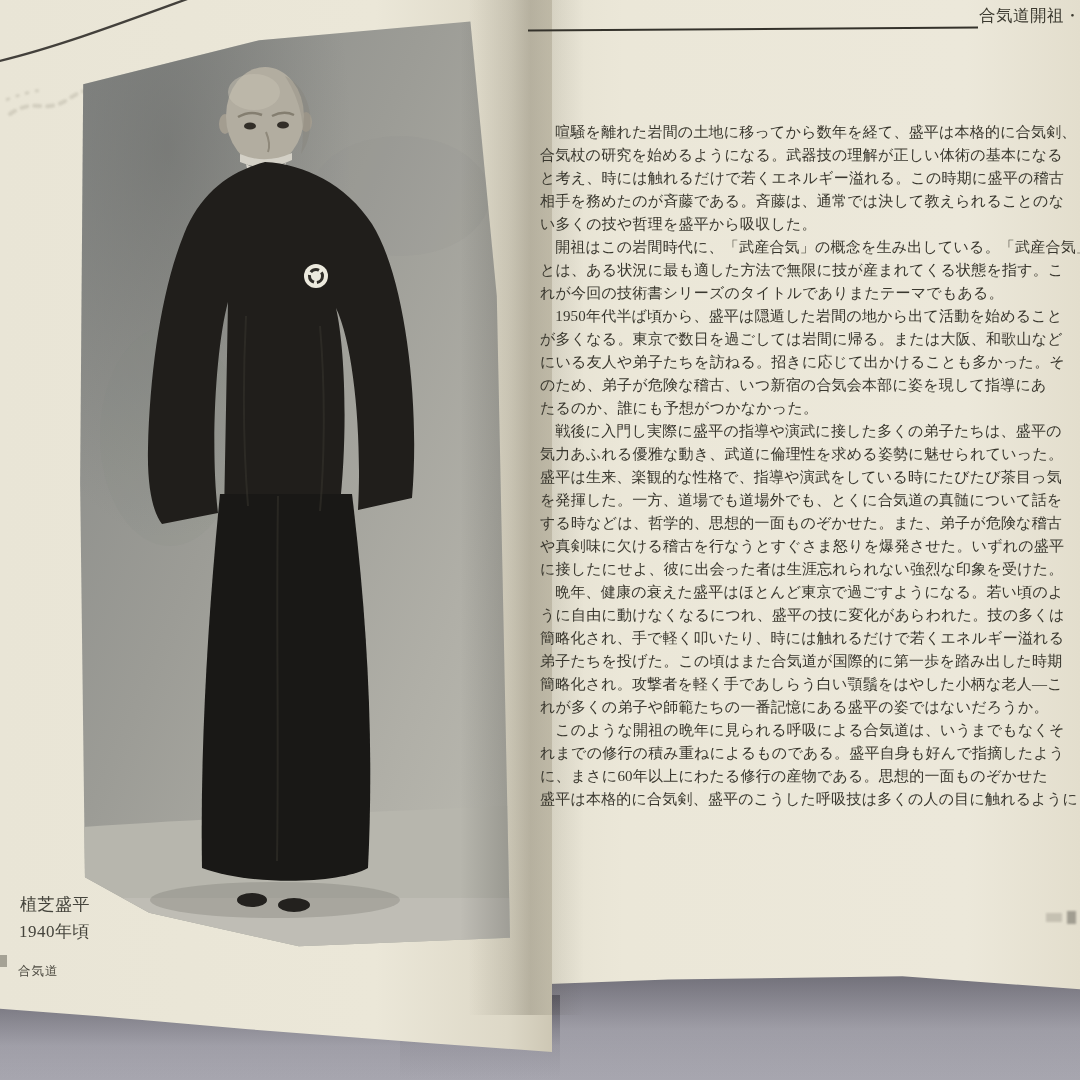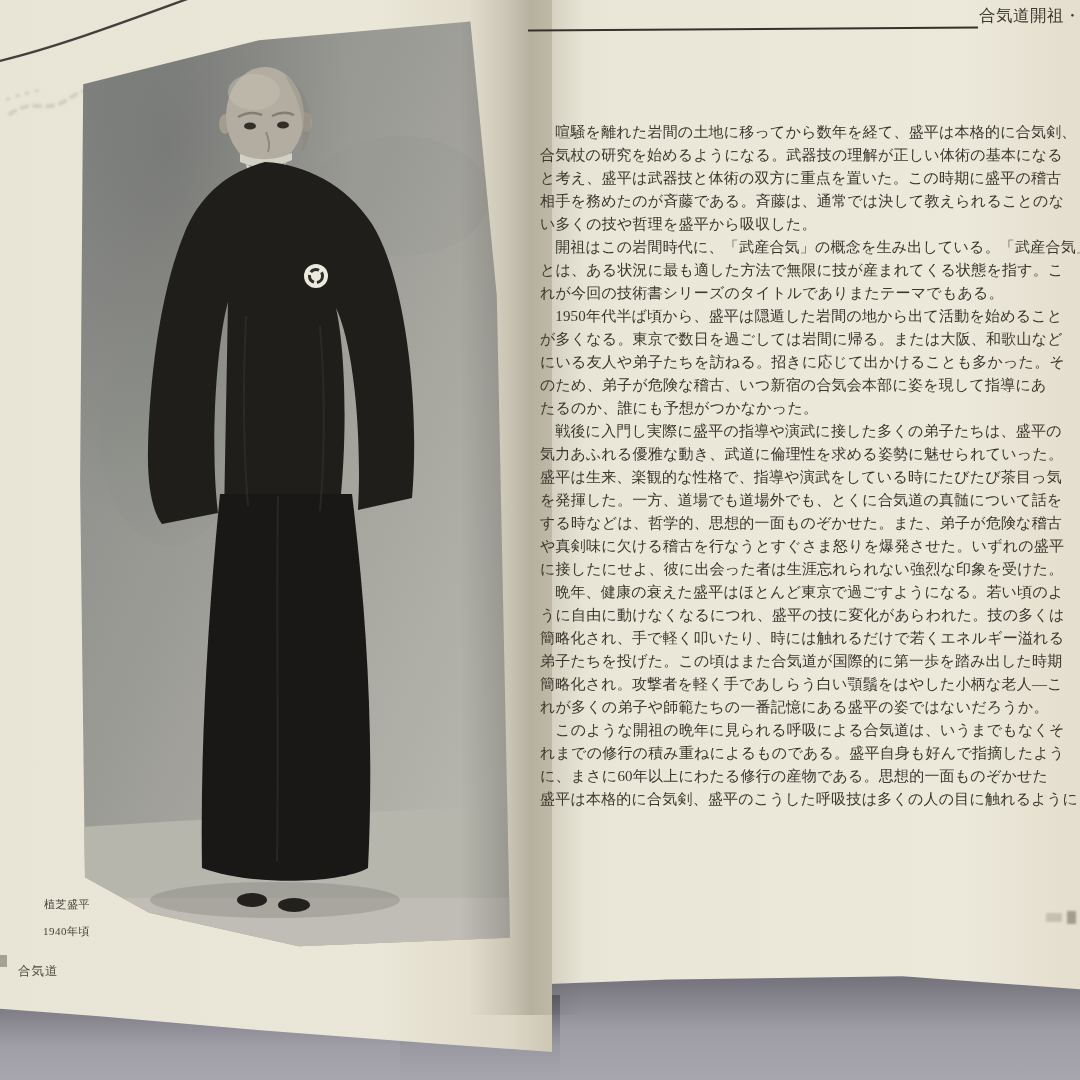--- a/index.html
+++ b/index.html
@@ -24,21 +24,21 @@
     background:linear-gradient(90deg,rgba(58,53,38,0) 0%,rgba(58,53,38,.13) 38%,rgba(58,53,38,.2) 54%,rgba(58,53,38,.09) 74%,rgba(58,53,38,0) 100%);}
   
   .left-header-rule{position:absolute;left:0;top:0;}
   .showthrough{position:absolute;left:2px;top:70px;opacity:.22;filter:blur(1.2px);}
   
   .photo{position:absolute;left:70px;top:16px;width:440px;height:934px;
     clip-path:polygon(3% 7.3%,43% 2.6%,91% 0.6%,97% 30%,100% 98.7%,52% 99.6%,18% 96%,3.4% 92.2%,2.3% 50%);}
   .photo svg{display:block;width:100%;height:100%;}
   
   .photo-caption{position:absolute;left:14px;top:891px;width:76px;text-align:right;
-    color:#45443c;font-size:11px;line-height:27px;letter-spacing:.5px;}
+    color:#45443c;font-size:17px;line-height:27px;letter-spacing:.5px;}
   .left-footer{position:absolute;left:18px;top:951px;color:#4a483f;font-size:12.5px;letter-spacing:1px;margin-top:12px;}
   .footer-fragment{position:absolute;left:0;top:955px;width:7px;height:12px;background:#6f6c60;opacity:.55;filter:blur(.6px);}
   
   .header-rule-right{position:absolute;left:528px;top:28px;width:450px;height:2px;background:#34322b;transform:rotate(-.4deg);}
   .header-label{position:absolute;left:979px;top:5px;width:101px;overflow:hidden;white-space:nowrap;
     color:#3b392f;font-size:16.5px;letter-spacing:.5px;}
   
   .body-text{position:absolute;left:540px;top:121px;width:474px;color:#39372e;
     font-size:15px;line-height:23px;letter-spacing:.2px;}
   .para + .para{}
@@ -134,21 +134,21 @@
   <div class="footer-fragment"></div>
   <div class="left-footer">合気道</div>
 
   <div class="header-rule-right"></div>
   <div class="header-label">合気道開祖・植</div>
 
   <div class="body-text">
       <div class="para">
         <div class="tline">　喧騒を離れた岩間の土地に移ってから数年を経て、盛平は本格的に合気剣、</div>
         <div class="tline">合気杖の研究を始めるようになる。武器技の理解が正しい体術の基本になる</div>
-        <div class="tline">と考え、盛平は武器技と体術の双方に重点を置いた。この時期に盛平の稽古</div>
+        <div class="tline">と考え、時には触れるだけで若くエネルギー溢れる。この時期に盛平の稽古</div>
         <div class="tline">相手を務めたのが斉藤である。斉藤は、通常では決して教えられることのな</div>
         <div class="tline">い多くの技や哲理を盛平から吸収した。</div>
         <div class="tline">　開祖はこの岩間時代に、「武産合気」の概念を生み出している。「武産合気」</div>
         <div class="tline">とは、ある状況に最も適した方法で無限に技が産まれてくる状態を指す。こ</div>
         <div class="tline">れが今回の技術書シリーズのタイトルでありまたテーマでもある。</div>
       </div>
       <div class="para">
         <div class="tline">　1950年代半ば頃から、盛平は隠遁した岩間の地から出て活動を始めること</div>
         <div class="tline">が多くなる。東京で数日を過ごしては岩間に帰る。または大阪、和歌山など</div>
         <div class="tline">にいる友人や弟子たちを訪ねる。招きに応じて出かけることも多かった。そ</div>

